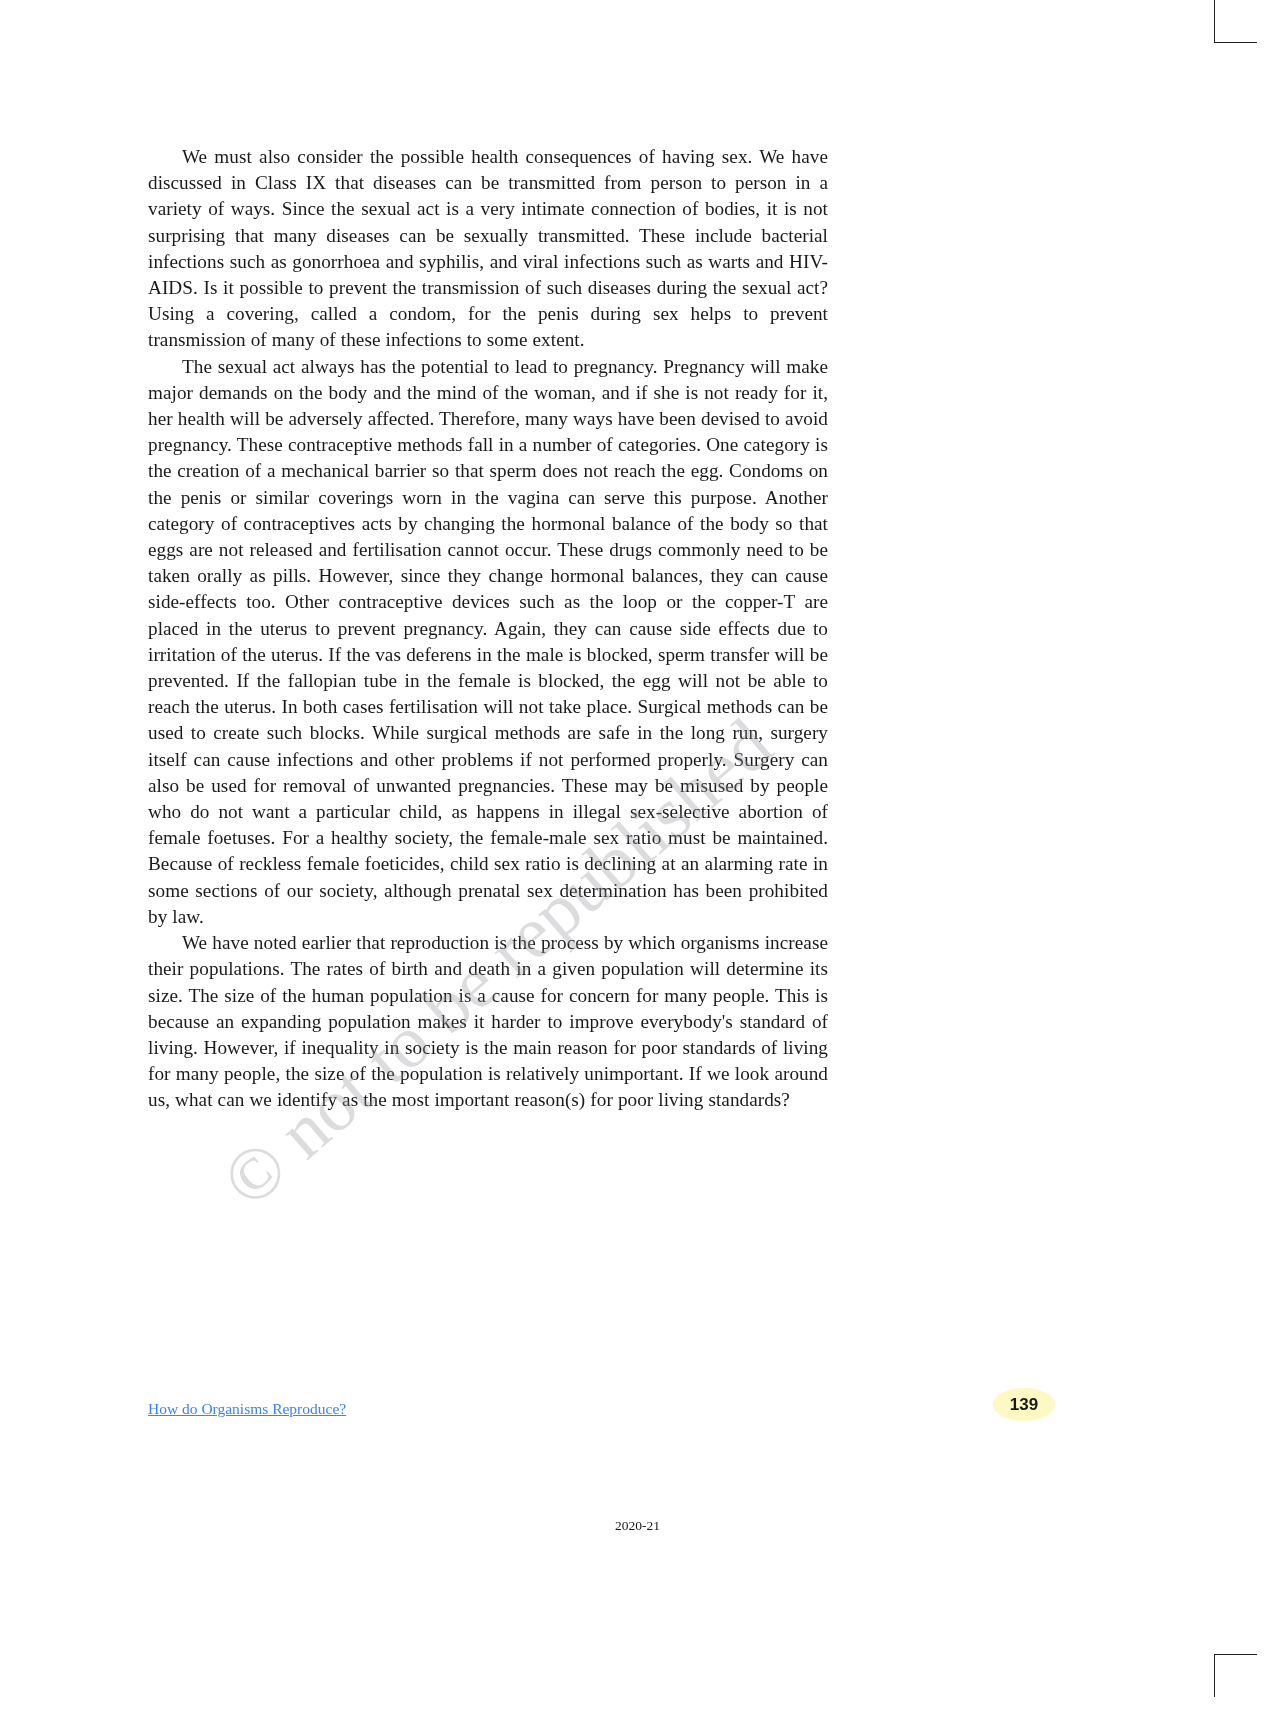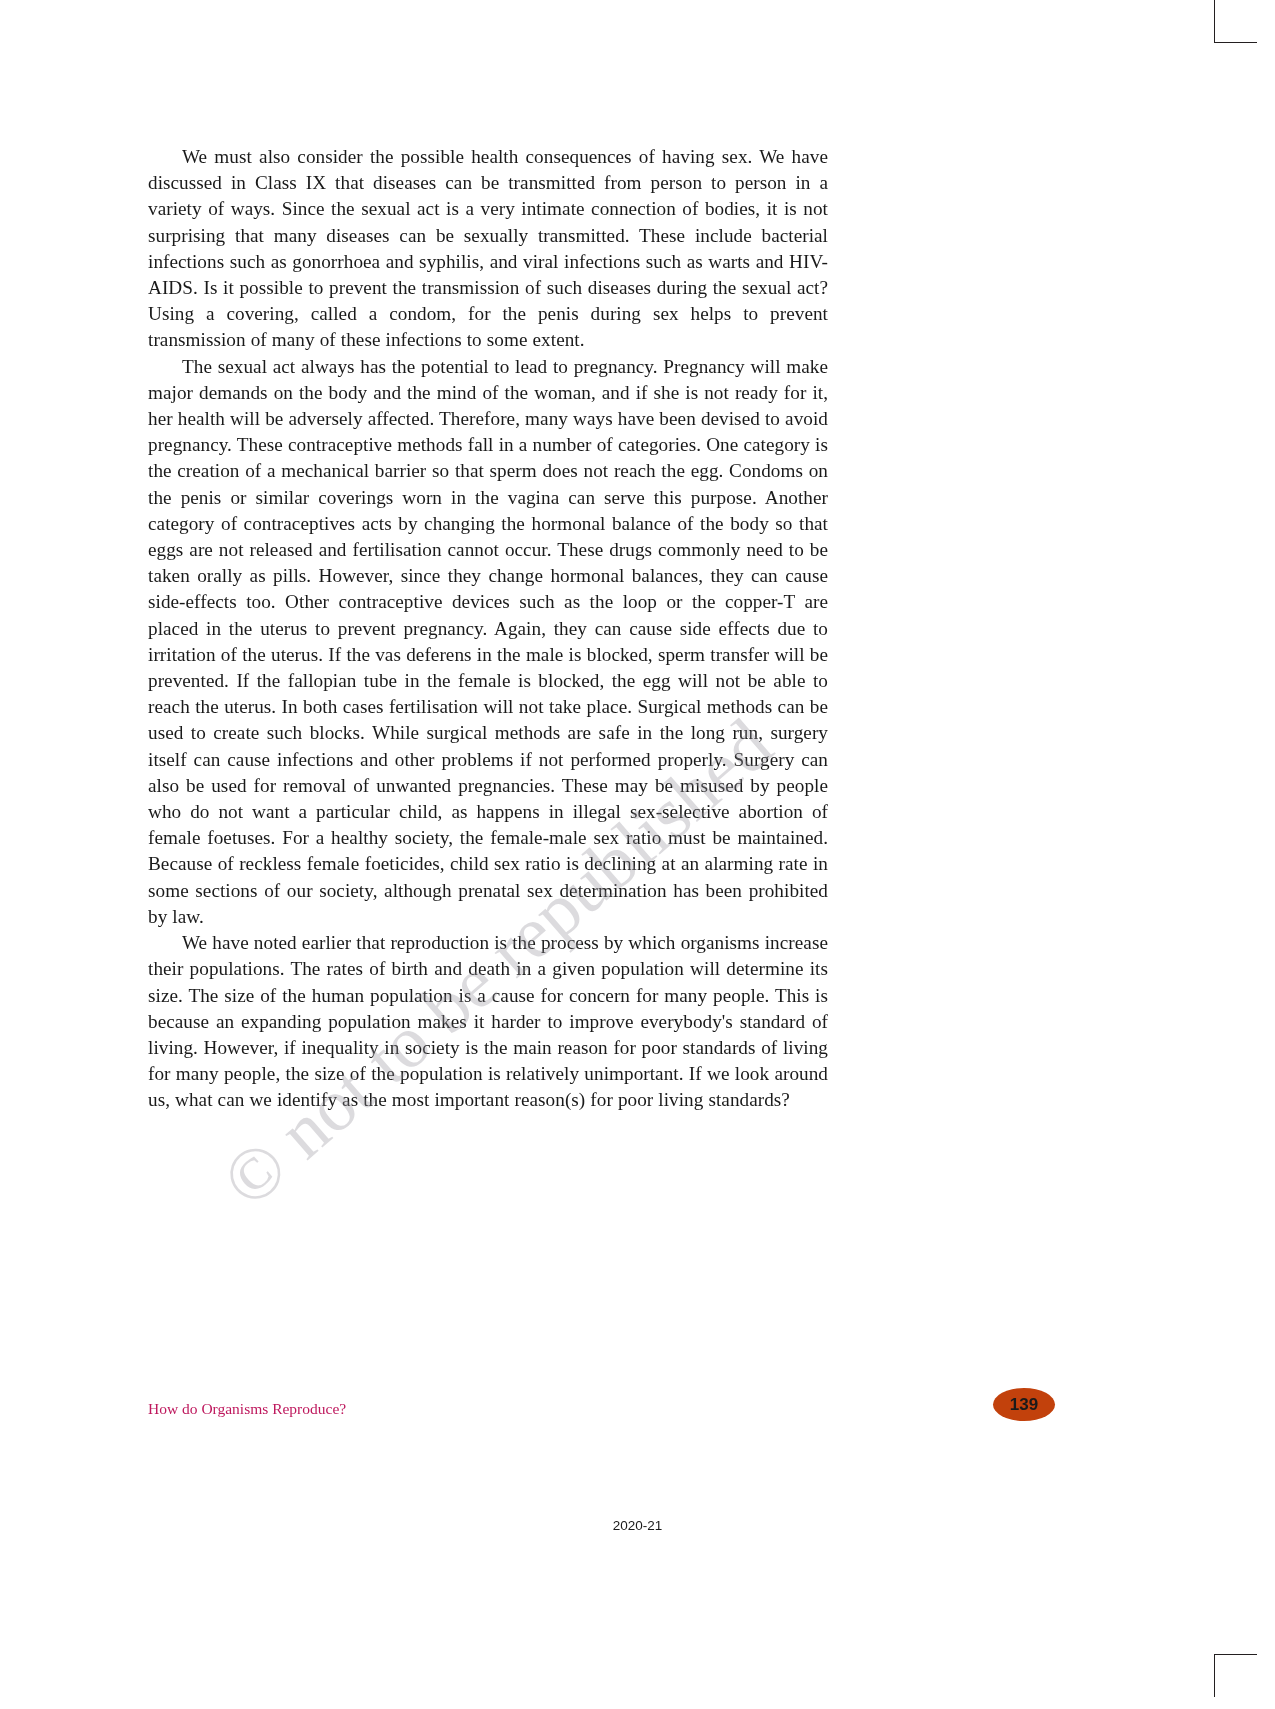--- a/index.html
+++ b/index.html
@@ -84,46 +84,47 @@
     position: absolute;
     left: 148px;
     top: 1400px;
     width: 920px;
   }
   .footer-chapter {
     position: absolute;
     left: 0;
     top: 0;
     font-size: 15.5px;
-    color: #be185d;
+    color: #3b82f6;
     font-family: "Liberation Serif", serif;
+    text-decoration: underline;
   }
   .page-badge {
     position: absolute;
     left: 845px;
     top: -12px;
     width: 62px;
     height: 33px;
     border-radius: 50%;
-    background: #c2410c;
+    background: #fef9c3;
     display: flex;
     align-items: center;
     justify-content: center;
     font-family: "Liberation Sans", sans-serif;
     font-weight: bold;
     font-size: 17px;
     color: #1a1a1a;
   }
   .year-mark {
     position: absolute;
     left: 0;
     top: 1518px;
     width: 1275px;
     text-align: center;
-    font-family: Liberation Sans, sans-serif;
+    font-family: Liberation Serif, serif;
     font-size: 13.5px;
     color: #1a1a1a;
   }
 </style>
 </head>
 <body>
 
 <div class="page">
 
   <div class="crop-mark tr"></div>

